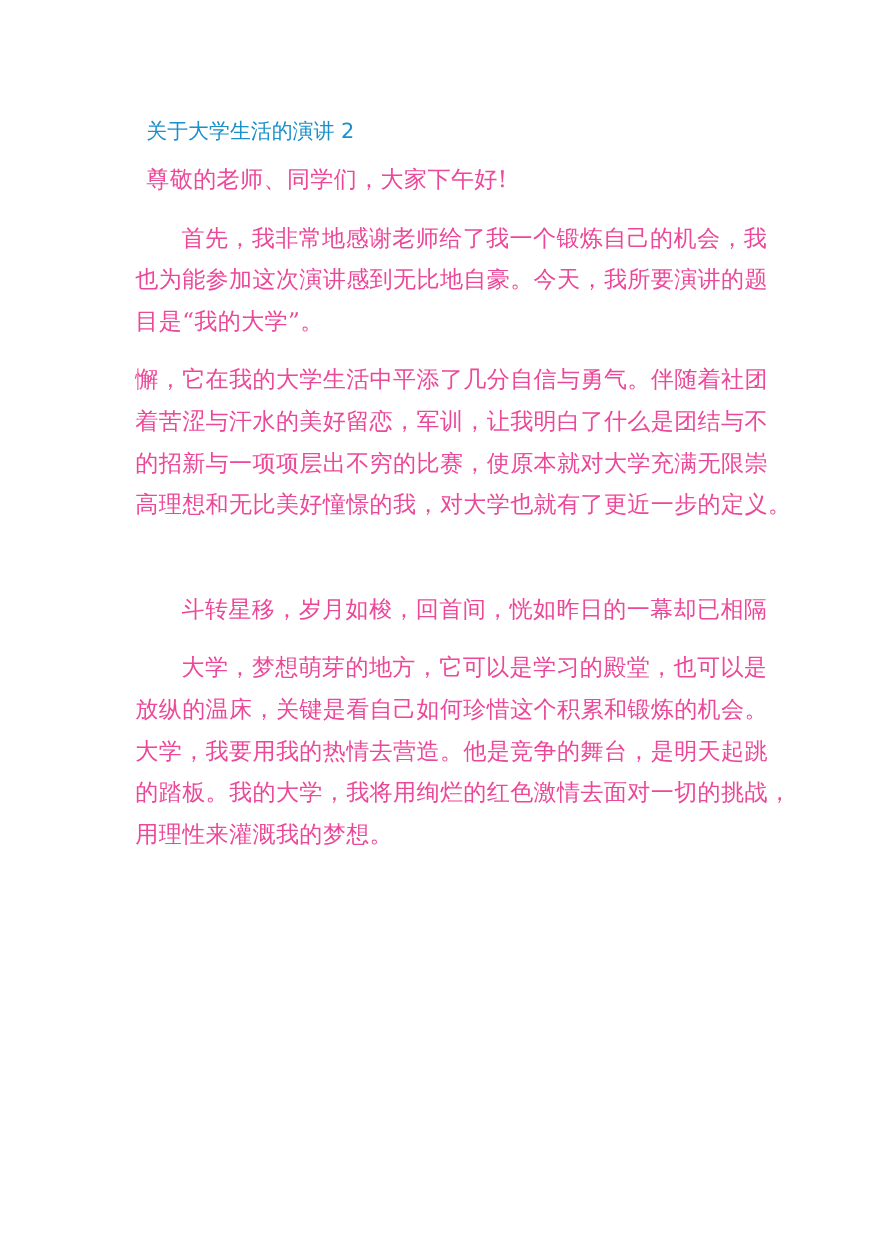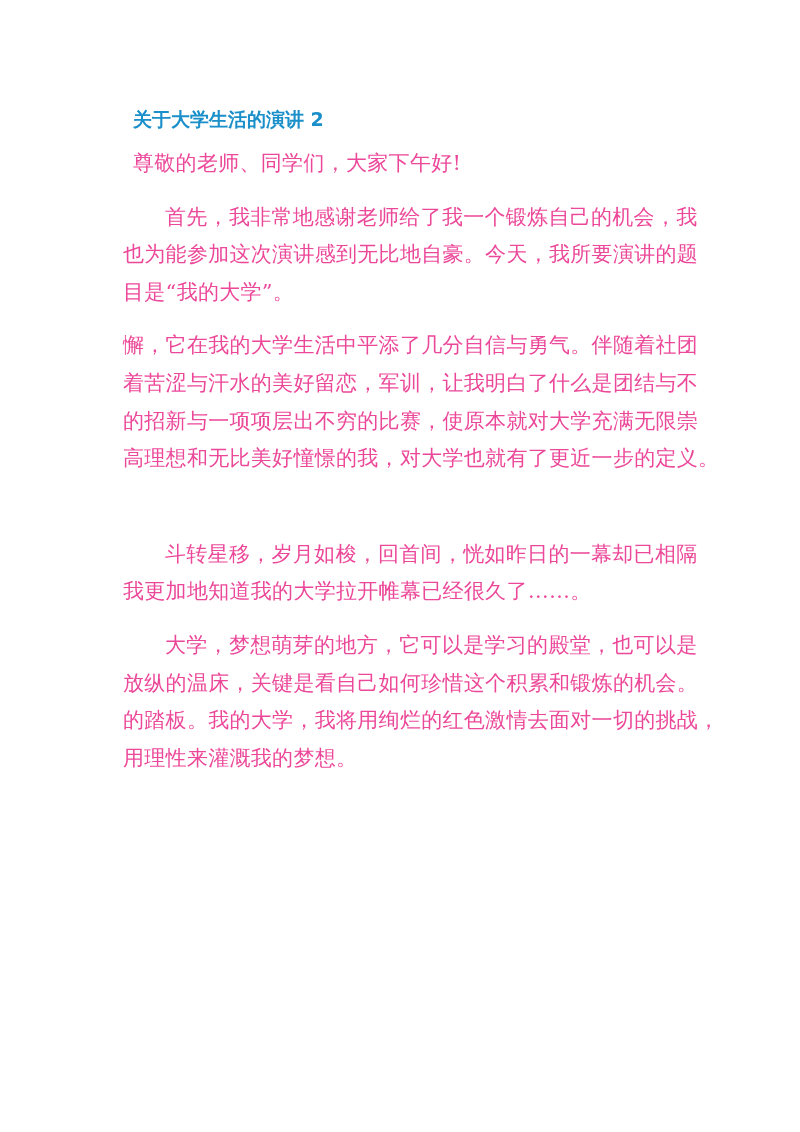--- a/index.html
+++ b/index.html
@@ -22,21 +22,21 @@
       background: #ffffff;
     }
     .content {
       position: absolute;
       left: 123px;
       top: 104px;
       width: 560px;
     }
     .doc-title {
       font-family: "DejaVu Sans", "Liberation Sans", sans-serif;
-      font-weight: bold;
+      font-weight: normal;
       font-size: 19px;
       color: #1a8fc9;
       margin: 0 0 0 10px;
       line-height: 30px;
       letter-spacing: 0px;
     }
     .para {
       font-family: "DejaVu Serif", "Liberation Serif", serif;
       font-size: 21px;
       color: #ec4899;
@@ -78,24 +78,24 @@
 
     <p class="para p3">
       <span class="line">懈，它在我的大学生活中平添了几分自信与勇气。伴随着社团</span>
       <span class="line">着苦涩与汗水的美好留恋，军训，让我明白了什么是团结与不</span>
       <span class="line">的招新与一项项层出不穷的比赛，使原本就对大学充满无限崇</span>
       <span class="line">高理想和无比美好憧憬的我，对大学也就有了更近一步的定义。</span>
     </p>
 
     <p class="para p4">
       <span class="line first">斗转星移，岁月如梭，回首间，恍如昨日的一幕却已相隔</span>
-      <span class="line">我更加地知道我的大学拉开帷幕已经很久了……。</span>
     </p>
 
     <p class="para p5">
       <span class="line first">大学，梦想萌芽的地方，它可以是学习的殿堂，也可以是</span>
       <span class="line">放纵的温床，关键是看自己如何珍惜这个积累和锻炼的机会。</span>
+      <span class="line">大学，我要用我的热情去营造。他是竞争的舞台，是明天起跳</span>
       <span class="line">的踏板。我的大学，我将用绚烂的红色激情去面对一切的挑战，</span>
       <span class="line">用理性来灌溉我的梦想。</span>
     </p>
 
   </div>
 </div>
 
 </body></html>

